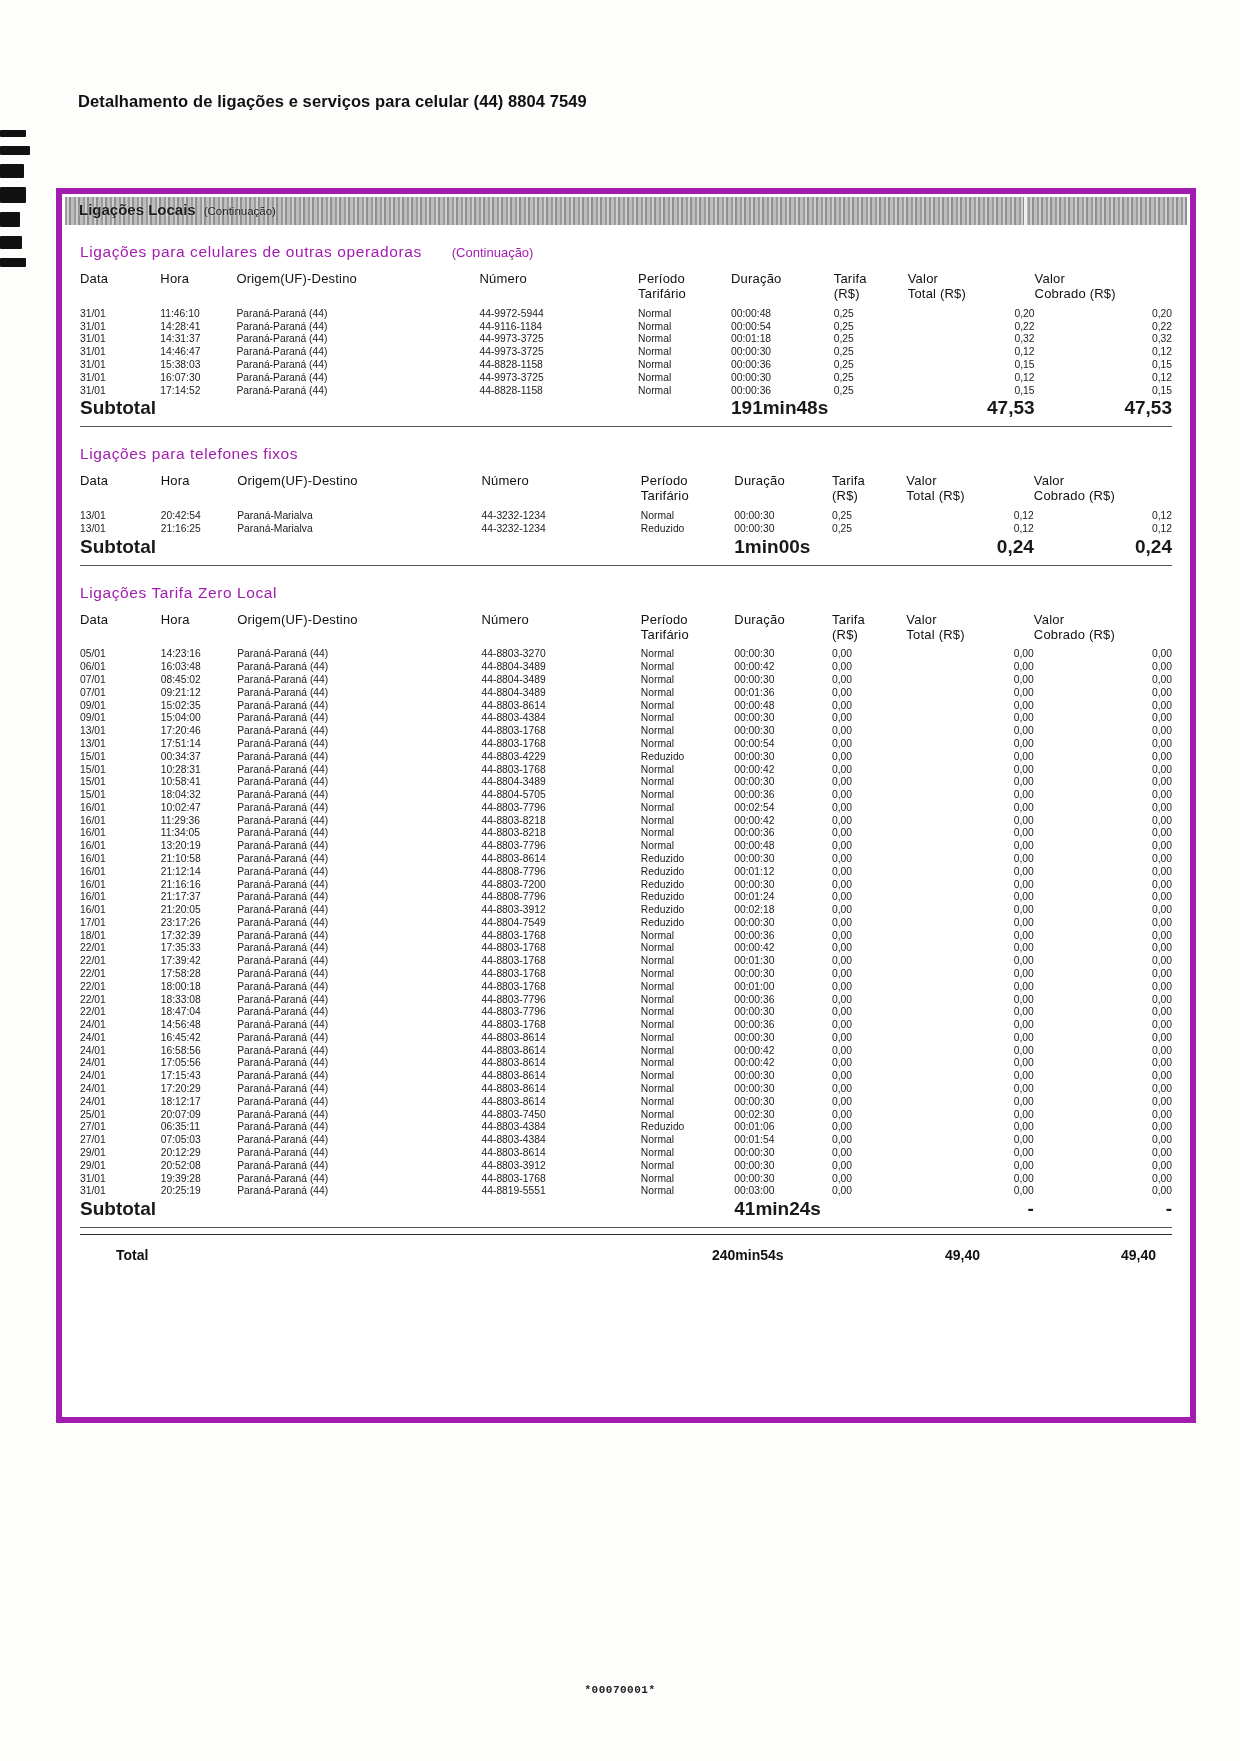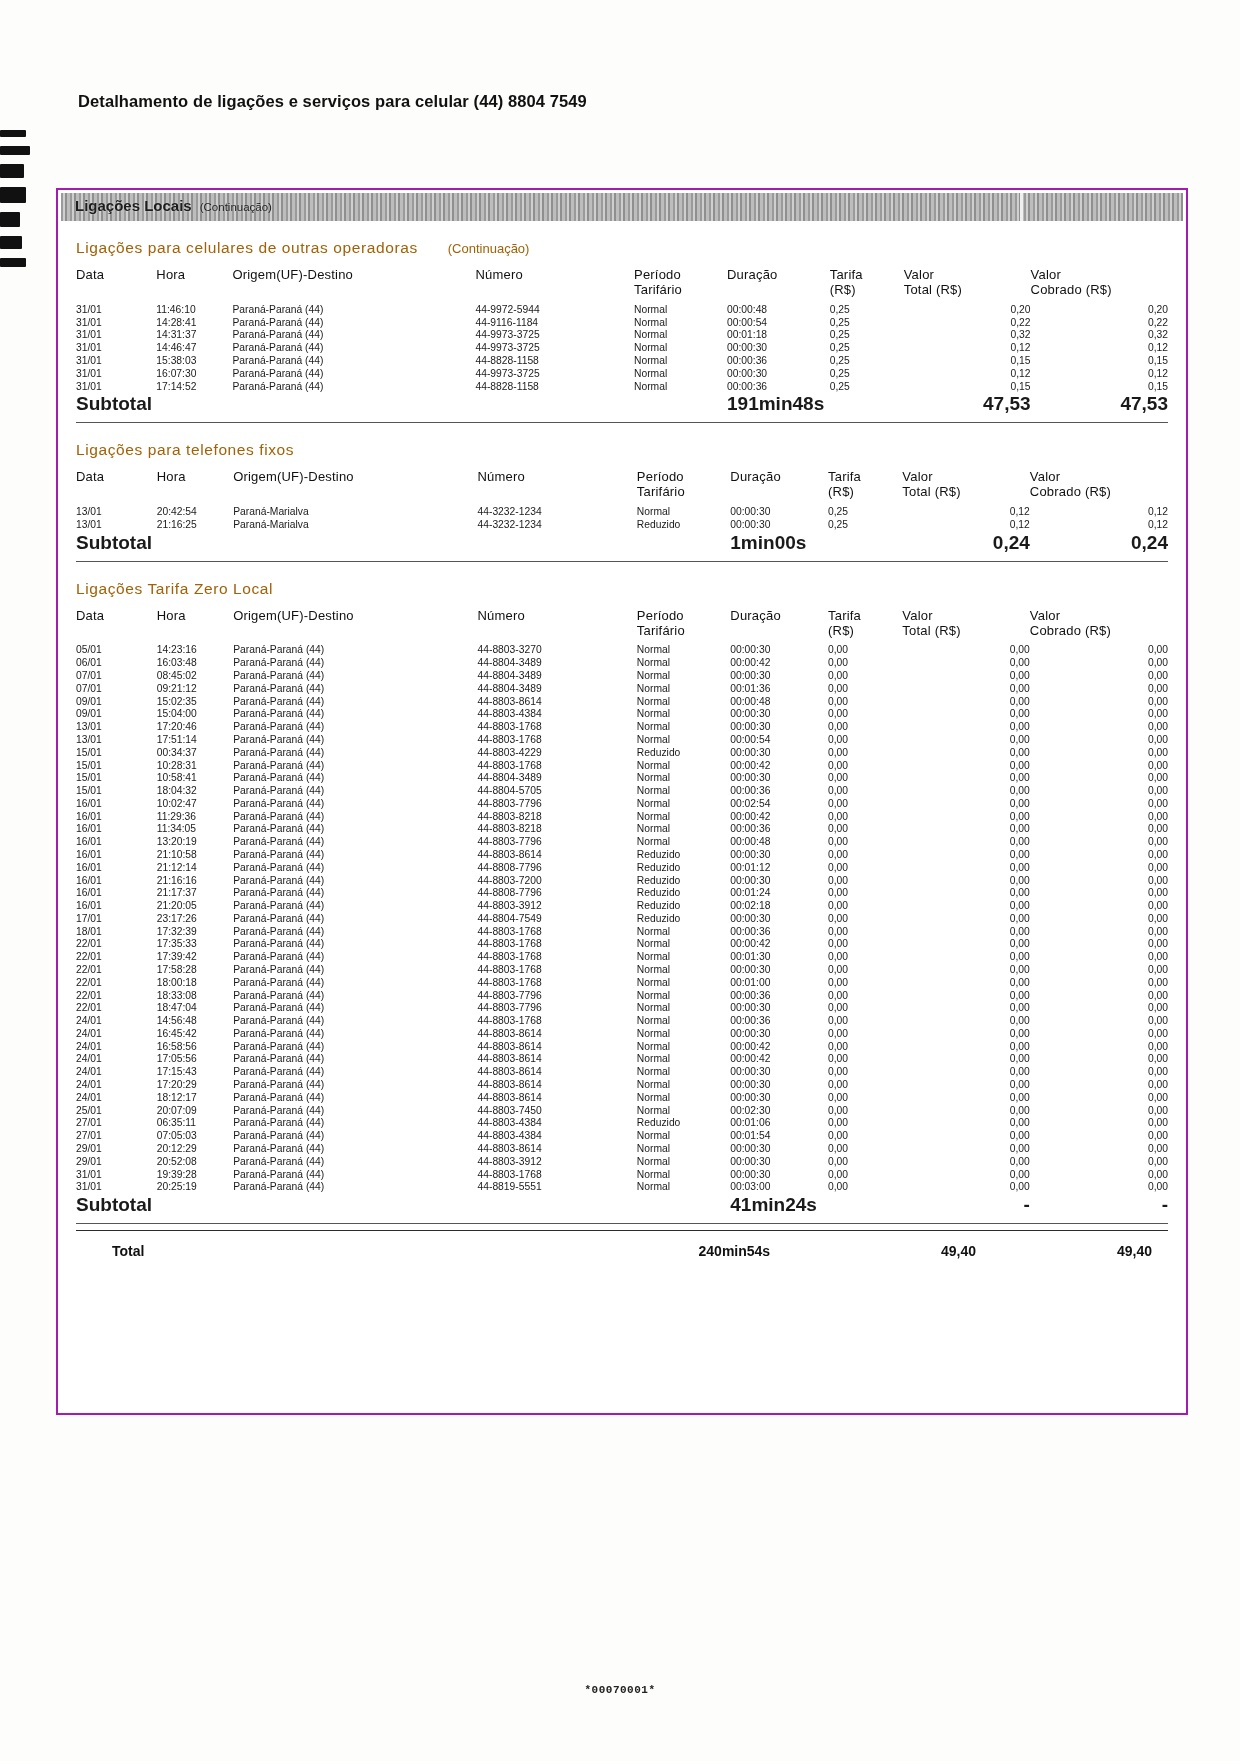--- a/index.html
+++ b/index.html
@@ -26,42 +26,42 @@
   .m6{width:22px;height:13px;}
   .m7{width:26px;height:9px;}
 
   .doc-title{
     position:absolute;left:78px;top:92px;
     font-size:16.5px;font-weight:bold;letter-spacing:.1px;
   }
 
   .frame{
     position:absolute;left:56px;top:188px;width:1128px;height:1223px;
-    border:2px solid #a21caf;background:#fff;
+    border:6px solid #a21caf;background:#fff;
   }
 
   .band{
     position:relative;height:28px;margin:3px 3px 0 3px;
     background:
       repeating-linear-gradient(90deg,#9a9a9a 0 2px,#cfcfcf 2px 4px,#8f8f8f 4px 6px,#bdbdbd 6px 9px),
       #aaa;
     overflow:hidden;
   }
   .band:after{
     content:"";position:absolute;right:160px;top:0;width:3px;height:100%;background:#efefef;
   }
   .band-label{
     position:absolute;left:14px;top:4px;z-index:3;
     font-size:15px;font-weight:bold;color:#1d1d1d;
     text-shadow:0 0 2px rgba(255,255,255,.5);
   }
   .band-label .cont{font-size:11.5px;font-weight:normal;margin-left:8px;}
 
   .section-head{
-    font-size:15.5px;letter-spacing:.6px;color:#a16207;
+    font-size:15.5px;letter-spacing:.6px;color:#a21caf;
     margin:18px 0 0 18px;
   }
   .section-head .sub{font-size:13px;margin-left:30px;letter-spacing:0;}
 
   table.calls{
     border-collapse:collapse;width:1092px;margin:10px 0 0 18px;
     font-size:10.3px;
   }
   table.calls th{
     text-align:left;font-weight:normal;font-size:13px;
@@ -86,21 +86,21 @@
   }
   .hr{
     border:0;border-top:1px solid #2b2b2b;margin:6px 18px 0 18px;
   }
   .hr.thin{border-top:1px solid #555;}
 
   .total-row{
     display:flex;margin:12px 18px 0 18px;font-size:14px;font-weight:bold;
   }
   .total-row .lbl{width:596px;margin-left:36px;}
-  .total-row .dur{width:92px;}
+  .total-row .dur{width:92px;text-align:center;}
   .total-row .pad{width:70px;}
   .total-row .v1{width:120px;text-align:right;padding-right:48px;}
   .total-row .v2{width:130px;text-align:right;padding-right:16px;}
 
   .footer-code{
     position:absolute;left:0;right:0;top:1684px;text-align:center;
     font-size:11px;font-weight:bold;letter-spacing:.5px;color:#222;font-family:Liberation Mono, monospace;
   }
 </style>
 </head>

